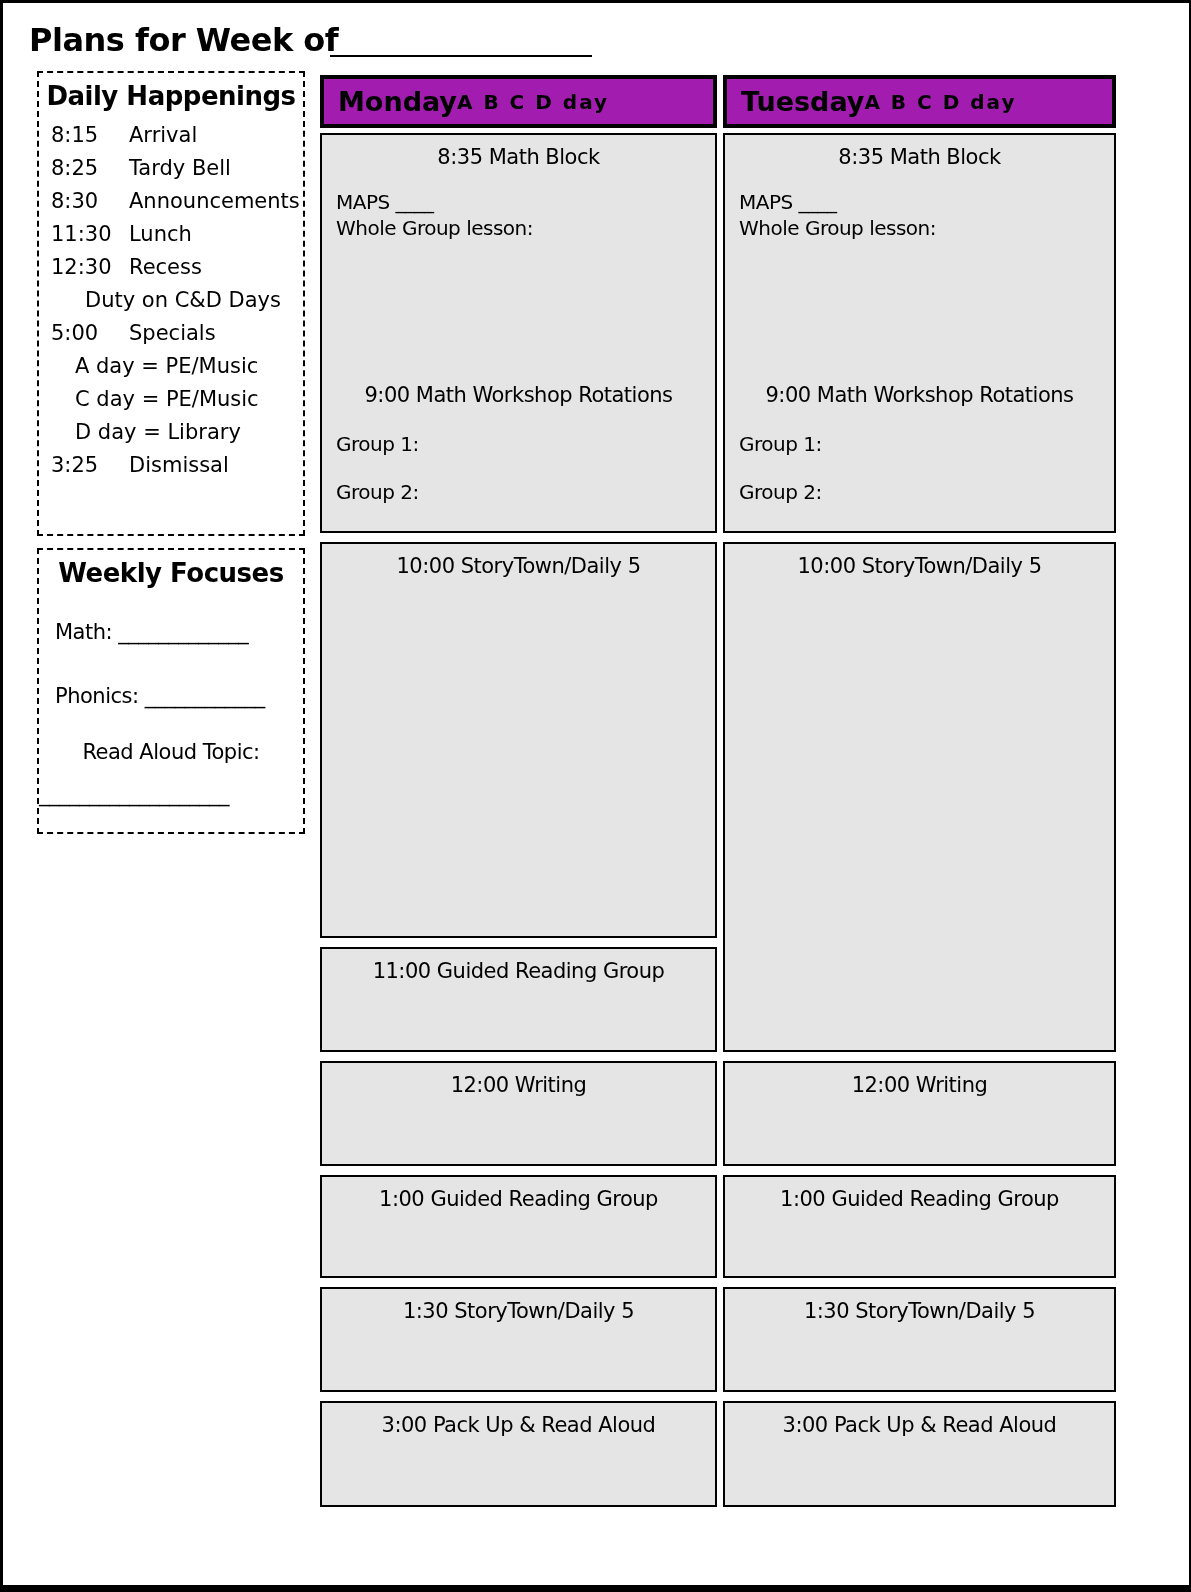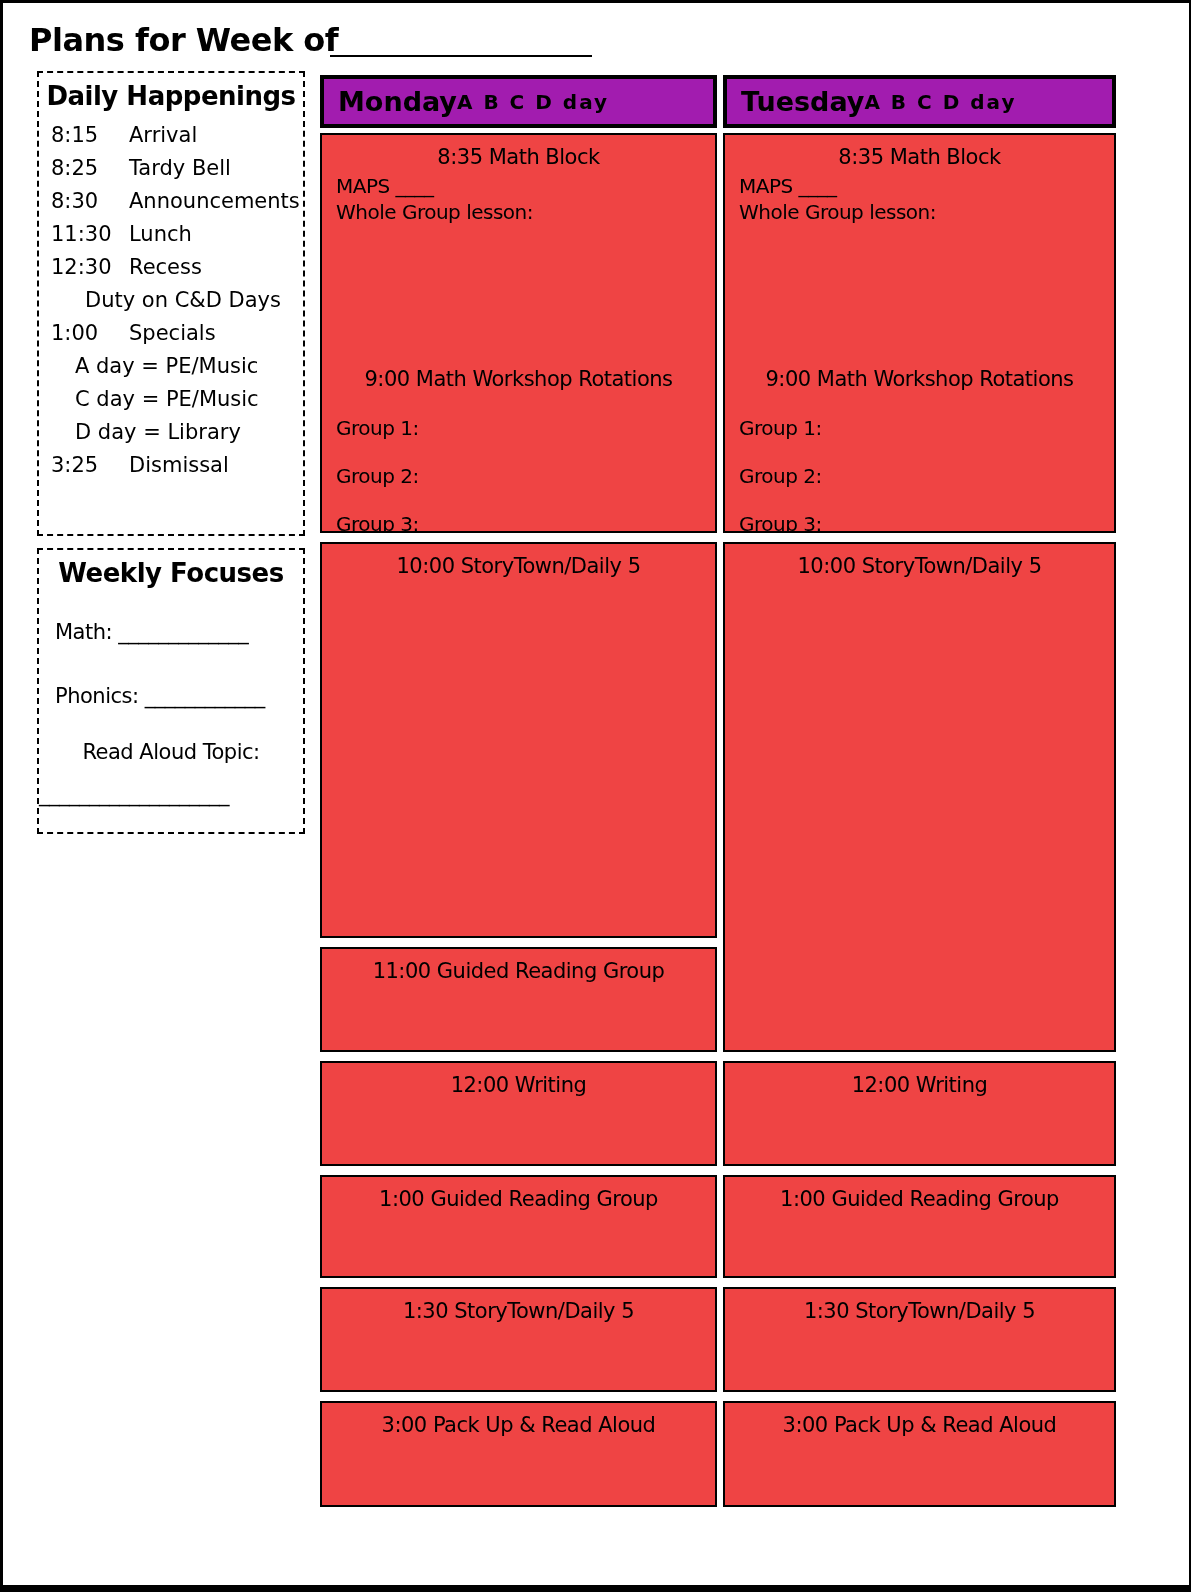--- a/index.html
+++ b/index.html
@@ -78,28 +78,28 @@
     background:#a21caf;
   }
   .day-name { font-size:27px; font-weight:bold; }
   .day-code { font-size:20px; font-weight:bold; letter-spacing:2px; }
 
   .block {
     box-sizing:border-box;
     border:2px solid #000;
     margin-bottom:9px;
     overflow:hidden;
-    background:#ef4444;
+    background:#e5e5e5;
   }
   .block-title {
     text-align:center; font-size:21px; letter-spacing:-0.5px;
     margin-top:10px;
   }
   .math-line { margin-left:14px; font-size:20px; line-height:26px; letter-spacing:-0.5px; }
-  .math-line.first { margin-top:4px; }
+  .math-line.first { margin-top:20px; }
   .math-spacer { height:132px; }
   .group-line { margin-left:14px; font-size:20px; line-height:22px; margin-top:26px; letter-spacing:-0.5px; }
 </style>
 </head>
 <body>
 
 <div class="page">
 
   <div class="page-title">Plans for Week of</div>
   <div class="title-blank"></div>
@@ -124,21 +124,21 @@
           <span class="dh-label">Lunch</span>
         </div>
         <div class="dh-row indent-0">
           <span class="dh-time">12:30</span>
           <span class="dh-label">Recess</span>
         </div>
         <div class="dh-row indent-1">
           <span class="dh-label">Duty on C&amp;D Days</span>
         </div>
         <div class="dh-row indent-0">
-          <span class="dh-time">1:00</span>
+          <span class="dh-time">5:00</span>
           <span class="dh-label">Specials</span>
         </div>
         <div class="dh-row indent-2">
           <span class="dh-label">A day = PE/Music</span>
         </div>
         <div class="dh-row indent-2">
           <span class="dh-label">C day = PE/Music</span>
         </div>
         <div class="dh-row indent-2">
           <span class="dh-label">D day = Library</span>

